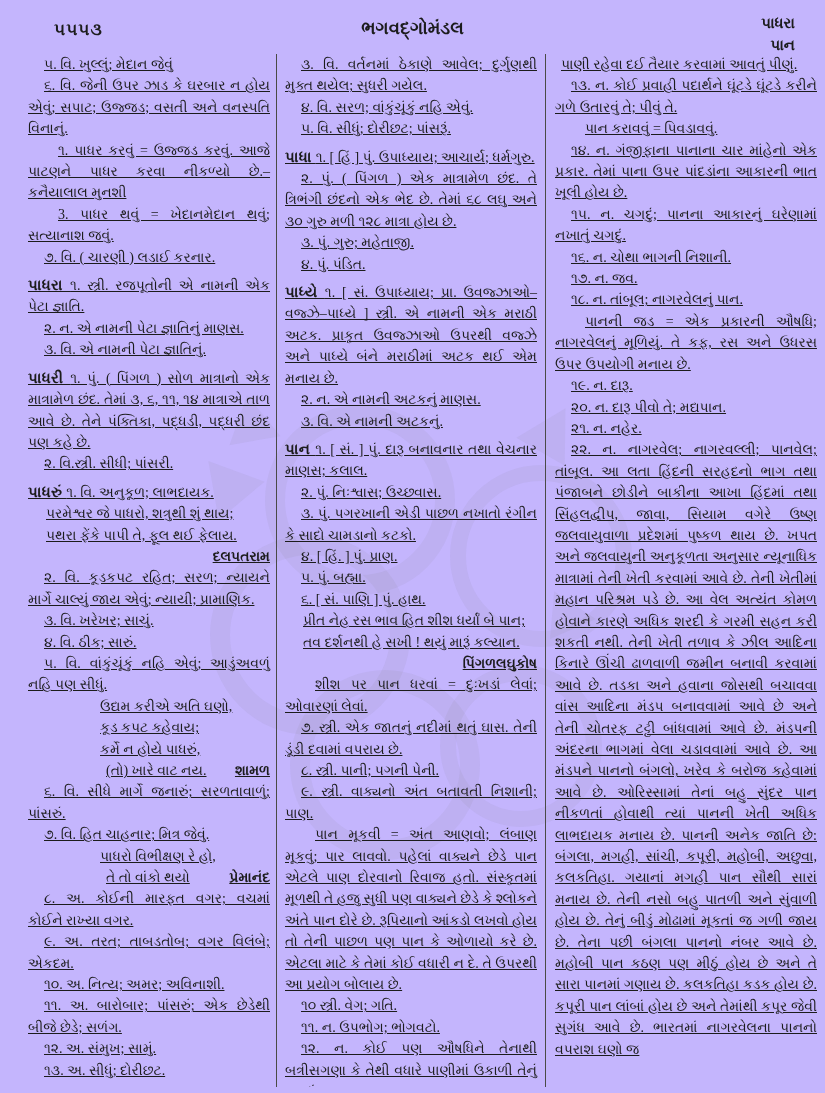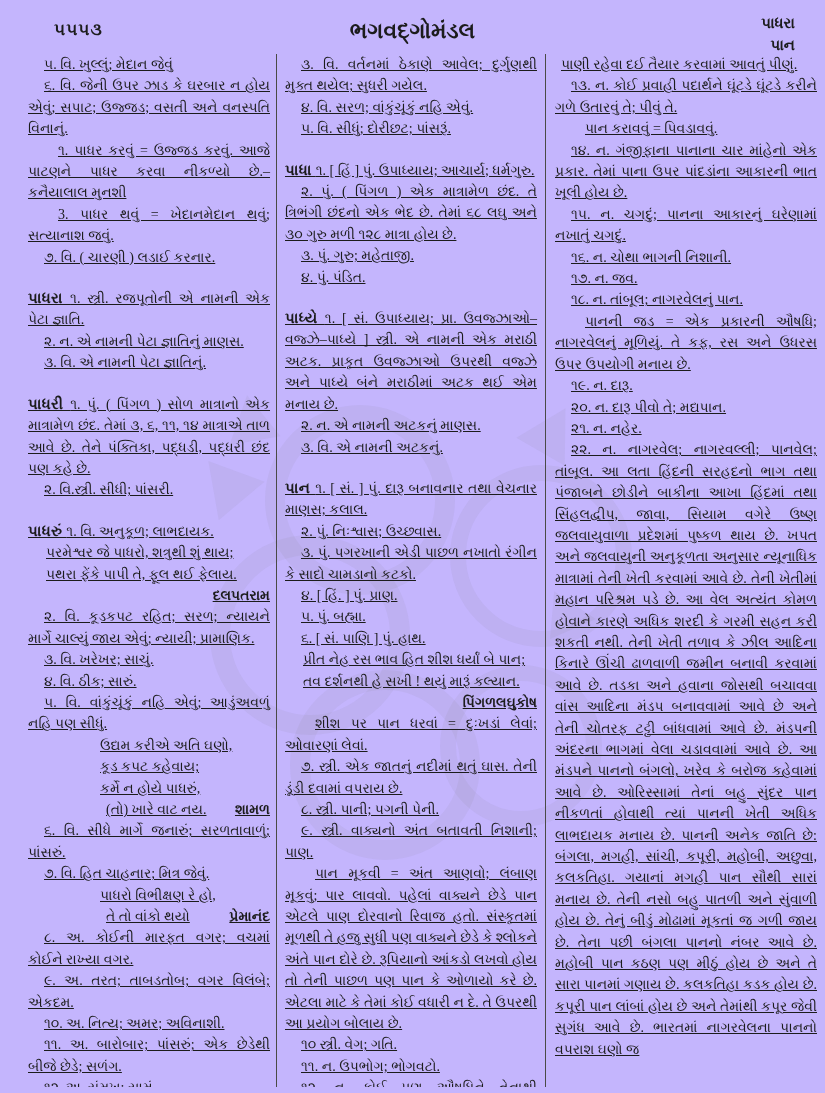--- a/index.html
+++ b/index.html
@@ -9,21 +9,21 @@
     width:825px;height:1093px;
     margin:0 auto;
     background:#c4b5fd;
     overflow:hidden;
     font-family:"Liberation Serif","DejaVu Serif",serif;
     color:#1c1c1c;
   }
   
   .header{position:absolute;top:12px;left:0;right:0;height:44px;}
   .page-number{position:absolute;left:54px;top:8px;font-size:17px;font-weight:bold;letter-spacing:1px;}
-  .book-title{position:absolute;left:0;right:0;top:6px;text-align:center;font-size:22px;font-weight:bold;}
+  .book-title{position:absolute;left:0;right:0;top:6px;text-align:center;font-size:18px;font-weight:bold;}
   .corner{position:absolute;right:30px;top:0;text-align:right;font-weight:bold;font-size:15px;line-height:22px;}
   
   .watermark{position:absolute;left:195px;top:385px;width:405px;height:440px;pointer-events:none;}
   .wm-ring{position:absolute;border-radius:50%;border:20px solid rgba(110,110,105,0.07);}
   .wm-r1{left:70px;top:20px;width:150px;height:150px;}
   .wm-r2{left:15px;top:150px;width:160px;height:160px;}
   .wm-r3{left:95px;top:285px;width:150px;height:150px;}
   .wm-r4{left:255px;top:80px;width:150px;height:150px;border-width:16px;}
   .wm-r5{left:245px;top:280px;width:130px;height:130px;border-width:16px;}
   .wm-tri{position:absolute;width:0;height:0;border-style:solid;border-color:transparent;}
@@ -36,21 +36,21 @@
     position:absolute;left:28px;top:54px;right:8px;bottom:6px;
     display:flex;align-items:stretch;
   }
   .col{font-size:14px;line-height:21.4px;text-align:justify;overflow:hidden;text-decoration:underline;}
   .col-1{width:242px;padding-right:6px;}
   .col-2{width:252px;padding:0 8px;}
   .col-3{flex:1;padding-left:9px;}
   .vrule{width:1px;background:#4a4a46;}
   
   .blk{margin:0;}
-  .head{margin-top:20px;}
+  .head{margin-top:7px;}
   .head .lead{font-weight:bold;font-size:15px;letter-spacing:.3px;}
   .sense{text-indent:16px;}
   .idiom{text-indent:30px;}
   .cont{text-indent:6px;}
   .verse{margin-left:18px;text-align:left;text-indent:0;}
   .quote{margin-left:72px;text-align:left;text-indent:0;}
   .qa{display:flex;justify-content:space-between;margin-left:78px;}
   .qa .attrib-inline{font-weight:bold;padding-left:8px;}
   .attrib{text-align:right;font-weight:bold;}
 </style>

